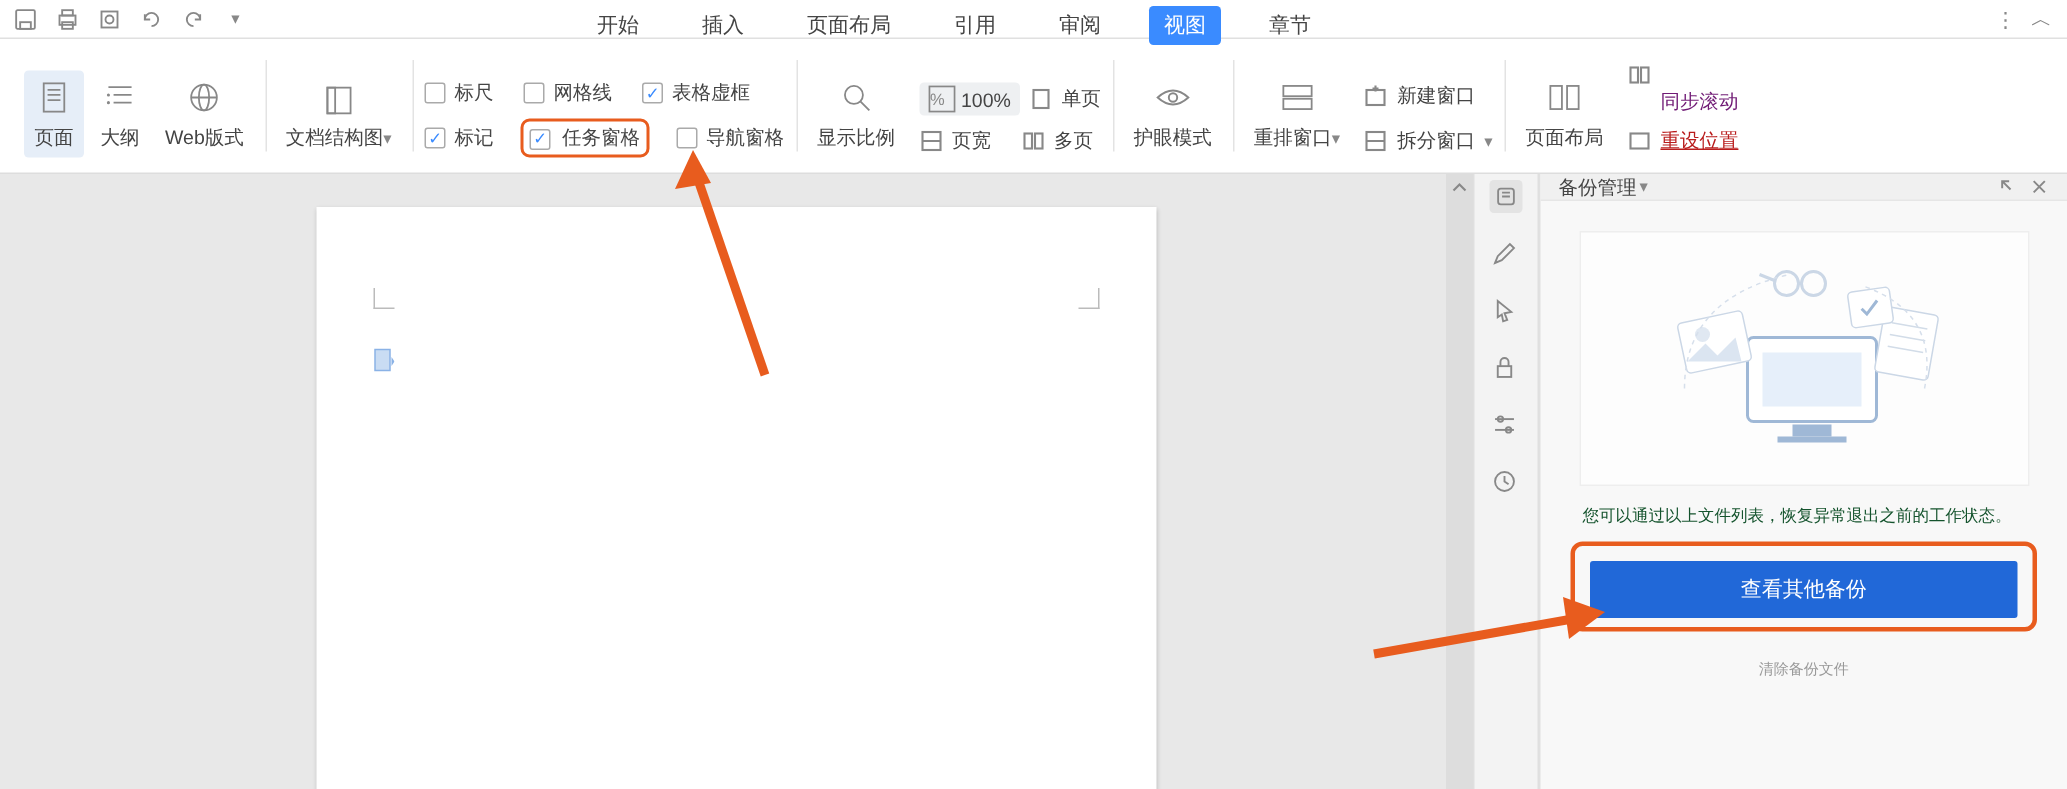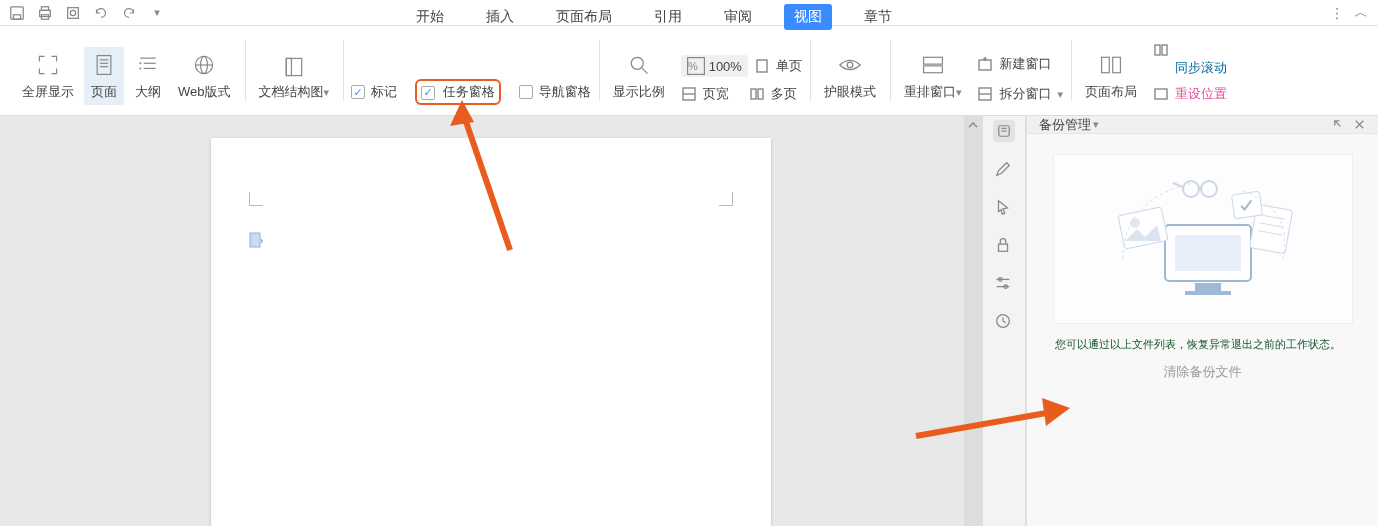--- a/index.html
+++ b/index.html
@@ -4,21 +4,21 @@
 <style>
   * { box-sizing: border-box; margin: 0; padding: 0; font-family: "Microsoft YaHei", "PingFang SC", sans-serif; }
   body { width: 1378px; height: 526px; background: #e8e8e8; overflow: hidden; position: relative; }
 
   
   .qa-bar { height: 26px; background: #fff; border-bottom: 1px solid #e0e0e0; display: flex; align-items: center; padding: 0 8px; gap: 10px; }
   .qa-icon { width: 18px; height: 18px; color: #888; display:flex; align-items:center; justify-content:center; font-size:14px; }
   .qa-right { margin-left: auto; display:flex; gap:6px; }
 
   
-  .menu-tabs { position: absolute; top: 4px; left: 406px; display: flex; gap: 22px; align-items: center; font-size: 14px; color: #444; }
+  .menu-tabs { position: absolute; top: 4px; left: 388px; display: flex; gap: 22px; align-items: center; font-size: 14px; color: #444; }
   .menu-tab { padding: 4px 10px; cursor: pointer; }
   .menu-tab.active { background: #3a8bff; color: #fff; border-radius: 3px; }
 
   
   .ribbon { height: 90px; background: #fff; display: flex; align-items: stretch; padding: 2px 8px 6px; border-bottom: 1px solid #ddd; }
   .rgroup { display:flex; flex-direction:column; justify-content:flex-end; padding: 4px 8px; position:relative; }
   .rgroup + .rgroup::before { content:""; position:absolute; left:0; top:12px; bottom:8px; width:1px; background:#e3e3e3; }
   .rrow { display:flex; align-items:center; gap:6px; font-size:13px; color:#444; }
   .big-btn { display:flex; flex-direction:column; align-items:center; gap:4px; padding:4px 6px; font-size:13px; color:#444; cursor:pointer; border-radius:3px; }
   .big-btn.active { background:#e6eef8; }
@@ -53,21 +53,21 @@
 
   
   .side-panel { position:absolute; top:116px; right:0; width:352px; bottom:0; background:#f8f8f8; border-left:1px solid #e0e0e0; display:flex; flex-direction:column; }
   .sp-title { height:18px; display:flex; align-items:center; padding:0 12px; font-size:13px; color:#444; border-bottom:1px solid #e6e6e6; background:#f0f0f0; }
   .sp-title .drop { margin-left:2px; color:#888; font-size:11px;}
   .sp-title-right { margin-left:auto; display:flex; gap:8px; color:#aaa; }
   .illus-box { margin:20px auto 12px; width:300px; height:170px; background:#fdfdfd; border:1px solid #eee; display:flex; align-items:center; justify-content:center; }
   .sp-desc { font-size:11px; color:#14532d; padding:0 28px; line-height:1.5; }
   .hl-panel-box { margin:8px 20px; border:3px solid #e85c1e; border-radius:8px; padding:10px 10px 6px; }
   .primary-btn { display:block; width:100%; padding:10px 0; background:#2168d8; color:#fff; text-align:center; font-size:14px; border-radius:2px; cursor:pointer; }
-  .sec-link { text-align:center; color:#999; font-size:13px; margin:10px 0 4px; cursor:pointer; }
+  .sec-link { text-align:center; color:#999; font-size:10px; margin:10px 0 4px; cursor:pointer; }
 
   
   .arrow2 { position:absolute; left:912px; top:392px; width:160px; height:52px; pointer-events:none; }
 
   svg { display:block; }
   .icon-stroke { stroke:#888; stroke-width:1.4; fill:none; }
 </style>
 </head>
 <body>
 
@@ -116,28 +116,20 @@
   <div class="menu-tab">页面布局</div>
   <div class="menu-tab">引用</div>
   <div class="menu-tab">审阅</div>
   <div class="menu-tab active">视图</div>
   <div class="menu-tab">章节</div>
 </div>
 
 <div class="ribbon">
 
   <div class="rgroup" style="flex-direction:row; gap:4px; align-items:flex-end;">
-    <div class="big-btn">
-      <span class="big-icon">
-          <svg viewBox="0 0 28 28" width="24" height="24">
-            <path d="M4 10 L4 4 L10 4 M18 4 L24 4 L24 10 M24 18 L24 24 L18 24 M10 24 L4 24 L4 18" class="icon-stroke" stroke="#6a8"></path>
-          </svg>
-        </span>
-      <span>全屏显示</span>
-    </div>
     <div class="big-btn active">
       <span class="big-icon">
           <svg viewBox="0 0 28 28" width="24" height="24">
             <rect x="6" y="3" width="16" height="22" class="icon-stroke" stroke="#8aa"></rect>
             <line x1="9" y1="8" x2="19" y2="8" class="icon-stroke" stroke="#8aa"></line>
             <line x1="9" y1="12" x2="19" y2="12" class="icon-stroke" stroke="#8aa"></line>
             <line x1="9" y1="16" x2="19" y2="16" class="icon-stroke" stroke="#8aa"></line>
           </svg>
         </span>
       <span>页面</span>
@@ -175,20 +167,30 @@
           </svg>
         </span>
       <span style="display:flex; align-items:center;">
           <span>文档结构图</span>
           <span style="font-size:11px; color:#888;">▾</span>
         </span>
     </div>
   </div>
 
   <div class="rgroup" style="gap:8px;">
+    <div class="rrow">
+      <span class="chk"></span>
+      <span class="mini-label">标尺</span>
+      <span style="width:8px;"></span>
+      <span class="chk"></span>
+      <span class="mini-label">网格线</span>
+      <span style="width:8px;"></span>
+      <span class="chk on"></span>
+      <span class="mini-label">表格虚框</span>
+    </div>
     <div class="rrow">
       <span class="chk on"></span>
       <span class="mini-label">标记</span>
       <span style="width:6px;"></span>
       <span class="hl-box">
         <span class="chk on"></span>
         <span class="mini-label" style="margin-left:4px;">任务窗格</span>
       </span>
       <span style="width:6px;"></span>
       <span class="chk"></span>
@@ -290,27 +292,27 @@
           </svg>
         </span>
       <span>页面布局</span>
     </div>
     <div style="display:flex; flex-direction:column; gap:8px; padding-bottom:2px;">
       <div class="rrow" style="color:#bbb;">
         <svg class="small-icon" viewBox="0 0 16 16">
             <rect x="2" y="3" width="5" height="10" class="icon-stroke" stroke="#ccc"></rect>
             <rect x="9" y="3" width="5" height="10" class="icon-stroke" stroke="#ccc"></rect>
           </svg>
-        <span class="mini-label" style="color:#0369a1;margin-top:36px;">同步滚动</span>
+        <span class="mini-label" style="color:#701a75;margin-top:36px;">同步滚动</span>
       </div>
       <div class="rrow" style="color:#bbb;">
         <svg class="small-icon" viewBox="0 0 16 16">
             <rect x="2" y="3" width="12" height="10" class="icon-stroke" stroke="#ccc"></rect>
           </svg>
-        <span class="mini-label" style="color:#ec4899;">重设位置</span>
+        <span class="mini-label" style="color:#b91c1c;text-decoration:underline;">重设位置</span>
       </div>
     </div>
   </div>
 
 </div>
 
 <div class="workspace">
   <div class="page">
     <div class="page-corner-l"></div>
     <div class="page-corner-r"></div>
@@ -404,20 +406,23 @@
       <path d="M158 36 l3 4 l8 -8" stroke="#9fb8d6" fill="none" stroke-width="2" transform="rotate(-8 164 36)"></path>
       <circle cx="108" cy="20" r="8" fill="none" stroke="#cbd7e6" stroke-width="2"></circle>
       <circle cx="126" cy="20" r="8" fill="none" stroke="#cbd7e6" stroke-width="2"></circle>
       <line x1="116" y1="20" x2="118" y2="20" stroke="#cbd7e6" stroke-width="2"></line>
       <line x1="100" y1="18" x2="90" y2="14" stroke="#cbd7e6" stroke-width="2"></line>
       <path d="M40 90 Q40 30 110 14" stroke="#d6dfeb" fill="none" stroke-dasharray="3 3"></path>
       <path d="M200 90 Q210 40 160 22" stroke="#d6dfeb" fill="none" stroke-dasharray="3 3"></path>
     </svg>
   </div>
   <div class="sp-desc">您可以通过以上文件列表，恢复异常退出之前的工作状态。</div>
+  <div class="hl-panel-box">
+    <div class="primary-btn">查看其他备份</div>
+  </div>
   <div class="sec-link">清除备份文件</div>
 </div>
 
 <svg class="arrow1" viewBox="0 0 120 160">
   <line x1="110" y1="150" x2="62" y2="10" stroke="#e85c1e" stroke-width="6"></line>
   <polygon points="62,0 50,26 74,22" fill="#e85c1e"></polygon>
 </svg>
 <svg class="arrow2" viewBox="0 0 160 52">
   <line x1="4" y1="44" x2="140" y2="20" stroke="#e85c1e" stroke-width="6"></line>
   <polygon points="158,16 130,6 134,34" fill="#e85c1e"></polygon>

